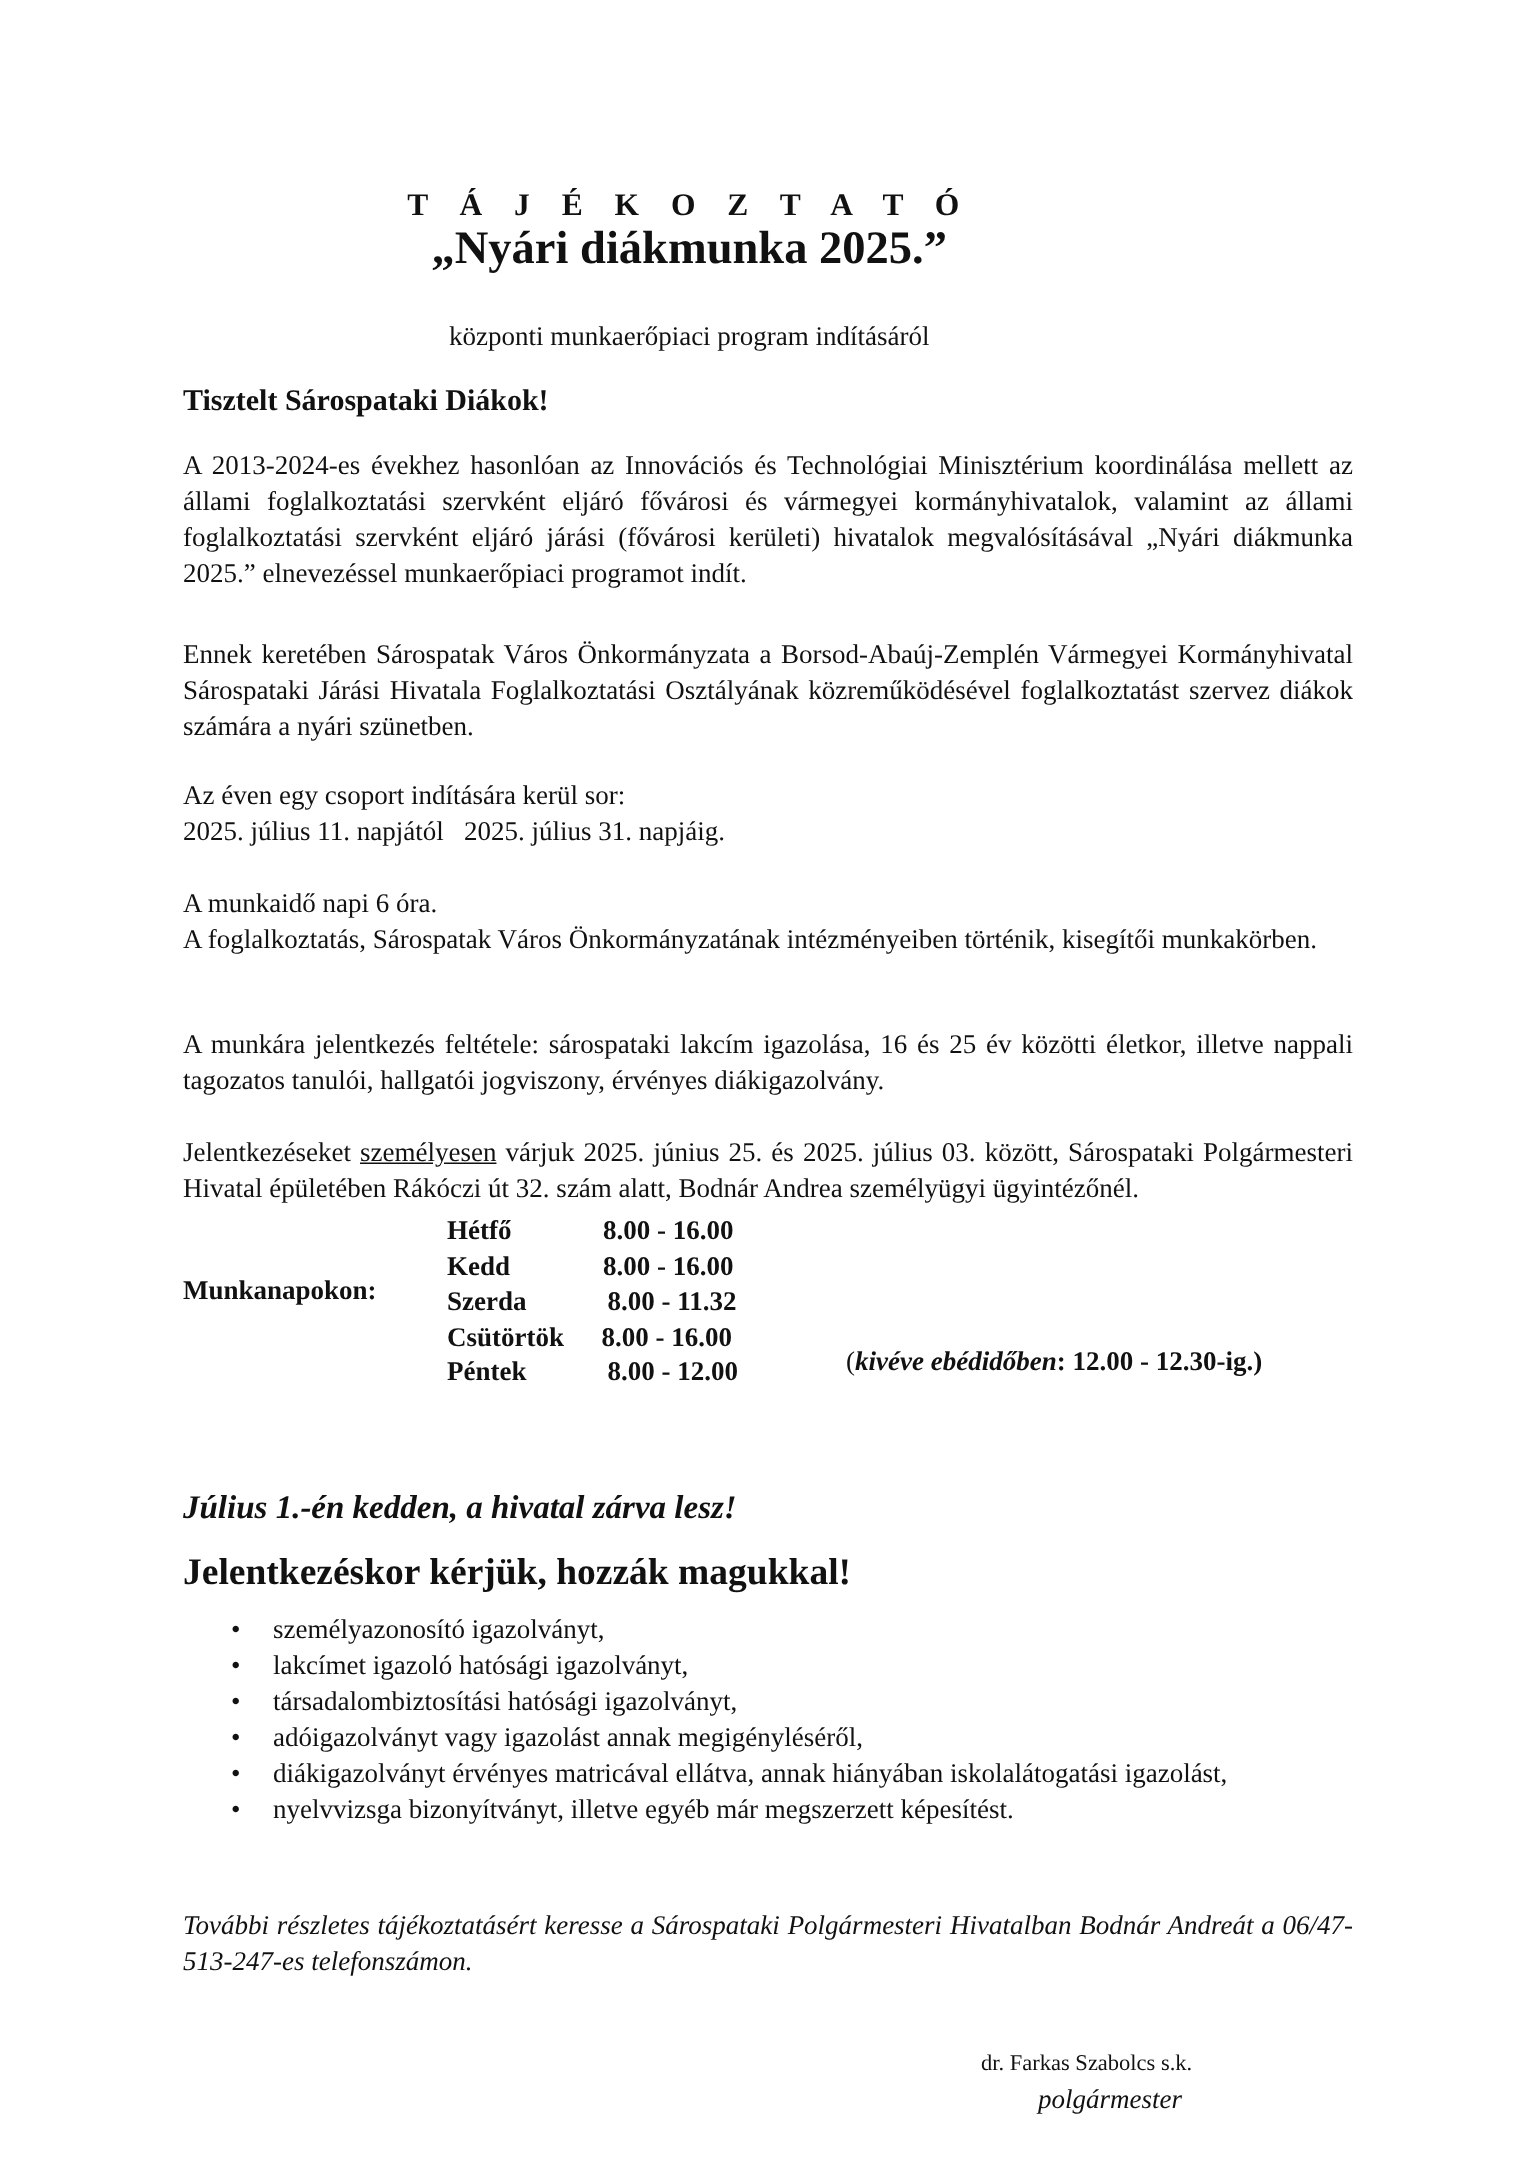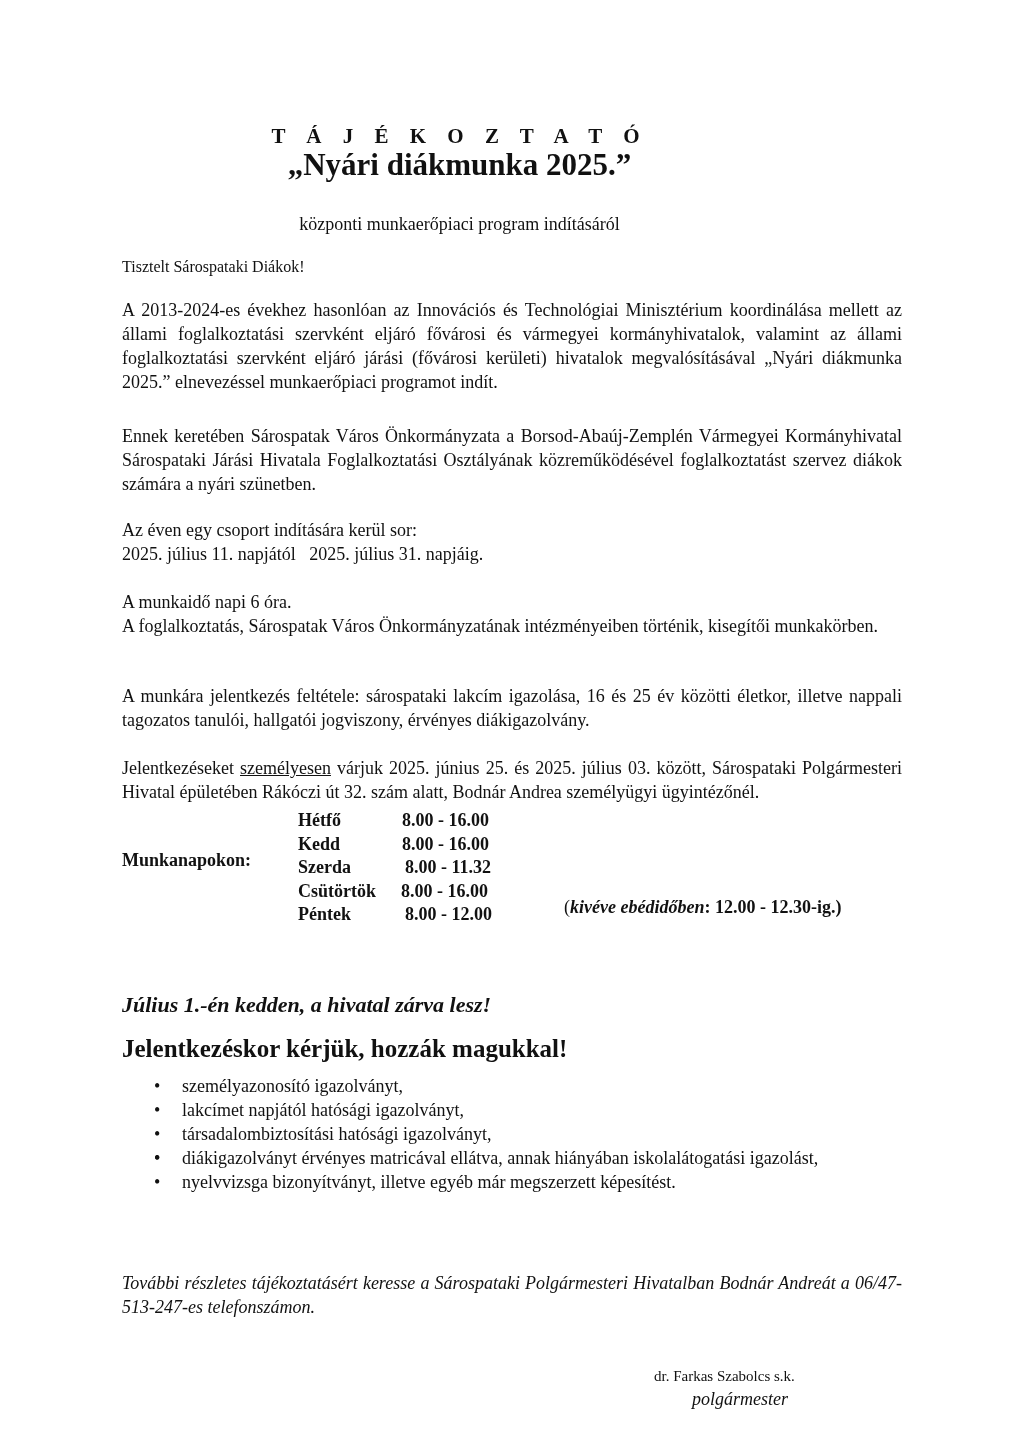--- a/index.html
+++ b/index.html
@@ -7,21 +7,21 @@
       width: 1024px; height: 1448px; position: relative; overflow: hidden;
       font-family: "Liberation Serif", "DejaVu Serif", serif;
       color: #111111;
     }
     .center { text-align: center; position: absolute; left: 0; width: 919px; }
     .kicker { top: 124px; font-size: 21px; font-weight: bold; letter-spacing: 8px; }
     .title { top: 147px; font-size: 31px; font-weight: bold; }
     .subtitle { top: 186px; font-size: 18px; margin-top: 28px; }
     .abs { position: absolute; left: 122px; width: 780px; font-size: 18px; line-height: 24px; }
     .justify { text-align: justify; text-align-last: left; }
-    .greeting { top: 255px; font-size: 16px; font-weight: normal; }
+    .greeting { top: 255px; font-size: 20px; font-weight: bold; }
     .b { font-weight: normal; }
     .i { font-style: italic; }
     .u { text-decoration: underline; }
     .sched { position: absolute; font-size: 18px; line-height: 23.5px; font-weight: bold; }
     .sched-row { position: absolute; left: 0; white-space: nowrap; }
     .closed { top: 993px; font-size: 22px; font-weight: bold; font-style: italic; }
     .bring-title { top: 1037px; font-size: 25px; font-weight: bold; }
     .list { position: absolute; left: 122px; top: 1074px; width: 780px; font-size: 18px; line-height: 24px; margin: 0; padding: 0; list-style: none; }
     .list li { position: relative; padding-left: 60px; text-align: justify; text-align-last: left; }
     .bullet { position: absolute; left: 32px; top: 0; }
@@ -85,23 +85,23 @@
   <div class="sched" style="left:564px; top:896px; white-space:nowrap;">
     <span style="font-weight:normal;">(</span><span class="i">kivéve ebédidőben</span><span>: 12.00 - 12.30-ig.)</span>
   </div>
 
   <div class="abs closed">Július 1.-én kedden, a hivatal zárva lesz!</div>
 
   <div class="abs bring-title">Jelentkezéskor kérjük, hozzák magukkal!</div>
 
   <ul class="list">
     <li><span class="bullet">•</span><span>személyazonosító igazolványt,</span></li>
-    <li><span class="bullet">•</span><span>lakcímet napjától hatósági igazolványt,</span></li>
+    <li><span class="bullet">•</span><span>lakcímet igazoló hatósági igazolványt,</span></li>
     <li><span class="bullet">•</span><span>társadalombiztosítási hatósági igazolványt,</span></li>
-    <li><span class="bullet">•</span></li>
+    <li><span class="bullet">•</span><span>adóigazolványt vagy igazolást annak megigényléséről,</span></li>
     <li><span class="bullet">•</span><span>diákigazolványt érvényes matricával ellátva, annak hiányában iskolalátogatási igazolást,</span></li>
     <li><span class="bullet">•</span><span>nyelvvizsga bizonyítványt, illetve egyéb már megszerzett képesítést.</span></li>
   </ul>
 
   <div class="abs justify b i" style="top:1271px;">További részletes tájékoztatásért keresse a Sárospataki Polgármesteri Hivatalban Bodnár Andreát a 06/47-513-247-es telefonszámon.</div>
 
   <div class="signature">
     <span class="b">dr. Farkas Szabolcs</span><span> s.k.</span>
   </div>
   <div class="sig-title">polgármester</div>

